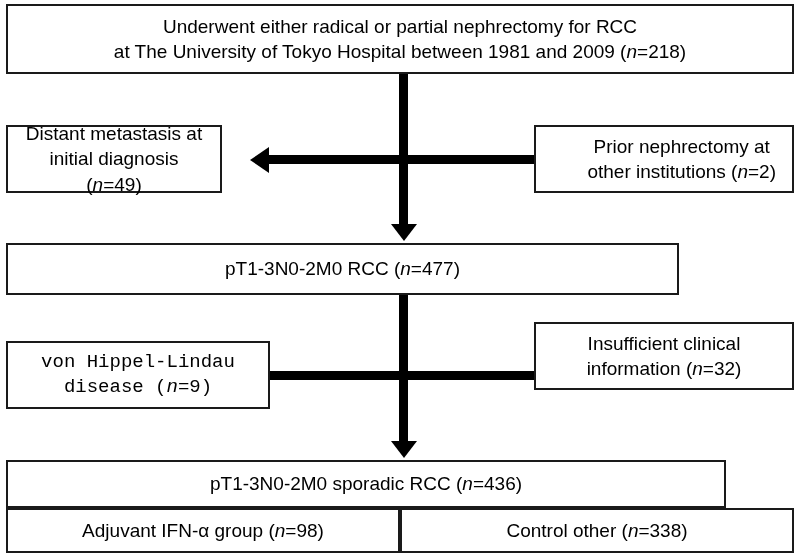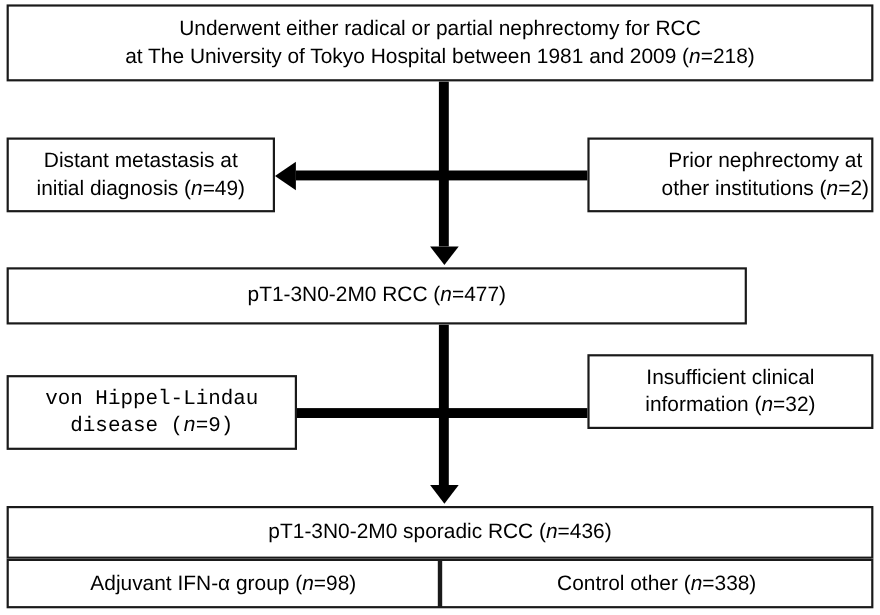--- a/index.html
+++ b/index.html
@@ -21,37 +21,37 @@
     border: 2px solid #1a1a1a;
     background: #ffffff;
     display: flex;
     align-items: center;
     justify-content: center;
     text-align: center;
     color: #000000;
     font-size: 19px;
     line-height: 1.34;
     z-index: 3;
-    padding: 0 2px;
+    padding: 0 16px;
   }
   .box .txt { display: block; white-space: pre-line; }
   .ital { font-style: italic; }
 
   
   #box-enrolled { left: 6px; top: 4px; width: 788px; height: 70px; }
   
-  #box-distant-mets { left: 6px; top: 125px; width: 244px; height: 68px; }
+  #box-distant-mets { left: 6px; top: 125px; width: 216px; height: 68px; }
   #box-prior-neph   { left: 534px; top: 125px; width: 260px; height: 68px; justify-content: flex-end; }
   
   #box-pt13 { left: 6px; top: 243px; width: 673px; height: 52px; }
   
   #box-vhl        { left: 6px; top: 341px; width: 264px; height: 68px; font-family: Liberation Mono, monospace; }
   #box-insuff-info{ left: 534px; top: 322px; width: 260px; height: 68px; }
   
-  #box-sporadic { left: 6px; top: 460px; width: 788px; height: 48px; }
+  #box-sporadic { left: 6px; top: 460px; width: 720px; height: 48px; }
   #box-ifn      { left: 6px; top: 508px; width: 394px; height: 45px; }
   #box-control  { left: 400px; top: 508px; width: 394px; height: 45px; }
 
   
   .vline {
     position: absolute;
     background: #000000;
     width: 9px;
     z-index: 2;
   }

